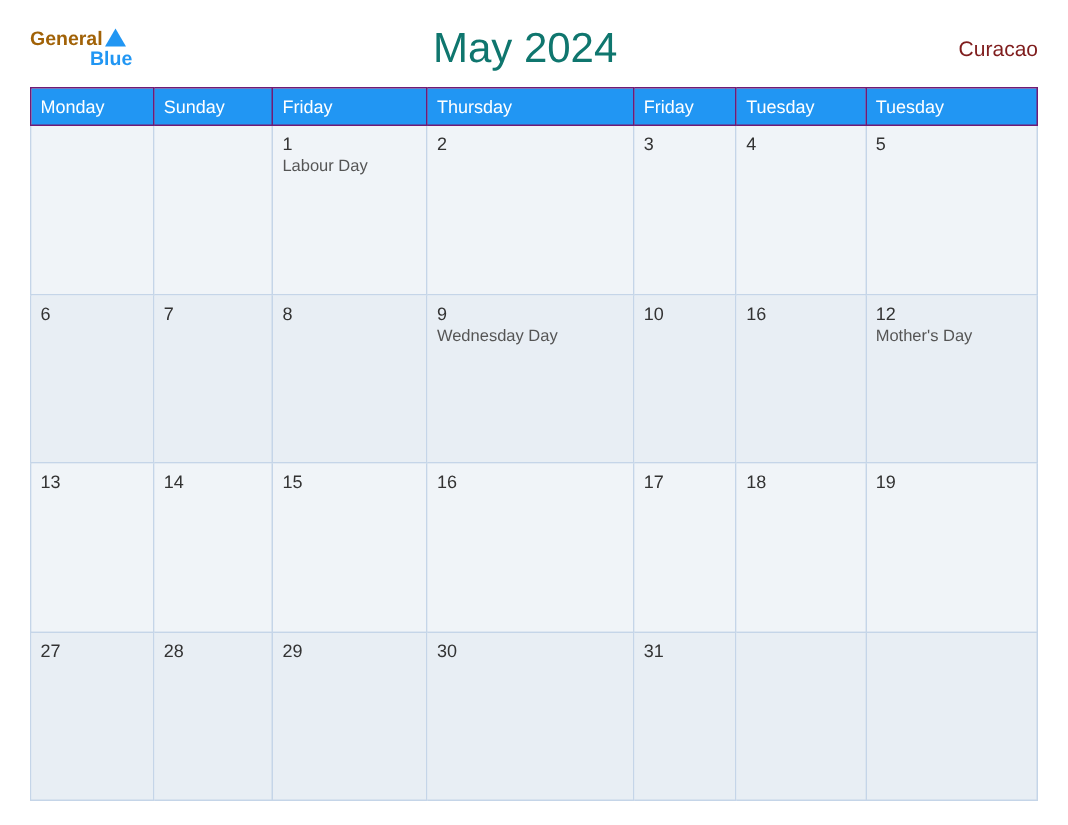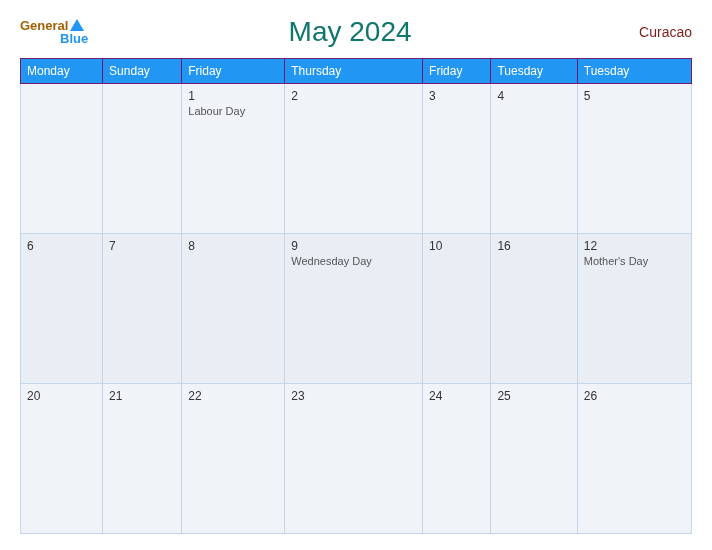--- a/index.html
+++ b/index.html
@@ -210,37 +210,56 @@
           <td>
             <span class="day-number">16</span>
           </td>
           <td>
             <span class="day-number">12</span>
             <span class="holiday-name">Mother's Day</span>
           </td>
         </tr>
         <tr>
           <td>
-            <span class="day-number">20</span>
-          </td>
-          <td>
-            <span class="day-number">21</span>
-          </td>
-          <td>
-            <span class="day-number">22</span>
-          </td>
-          <td>
-            <span class="day-number">23</span>
-          </td>
-          <td>
-            <span class="day-number">24</span>
-          </td>
-          <td>
-            <span class="day-number">25</span>
-          </td>
-          <td>
-            <span class="day-number">26</span>
-          </td>
+            <span class="day-number">13</span>
+          </td>
+          <td>
+            <span class="day-number">14</span>
+          </td>
+          <td>
+            <span class="day-number">15</span>
+          </td>
+          <td>
+            <span class="day-number">16</span>
+          </td>
+          <td>
+            <span class="day-number">17</span>
+          </td>
+          <td>
+            <span class="day-number">18</span>
+          </td>
+          <td>
+            <span class="day-number">19</span>
+          </td>
+        </tr>
+        <tr>
+          <td>
+            <span class="day-number">27</span>
+          </td>
+          <td>
+            <span class="day-number">28</span>
+          </td>
+          <td>
+            <span class="day-number">29</span>
+          </td>
+          <td>
+            <span class="day-number">30</span>
+          </td>
+          <td>
+            <span class="day-number">31</span>
+          </td>
+          <td></td>
+          <td></td>
         </tr>
       </tbody>
   </table>
 
 </div>
 
 </body></html>

